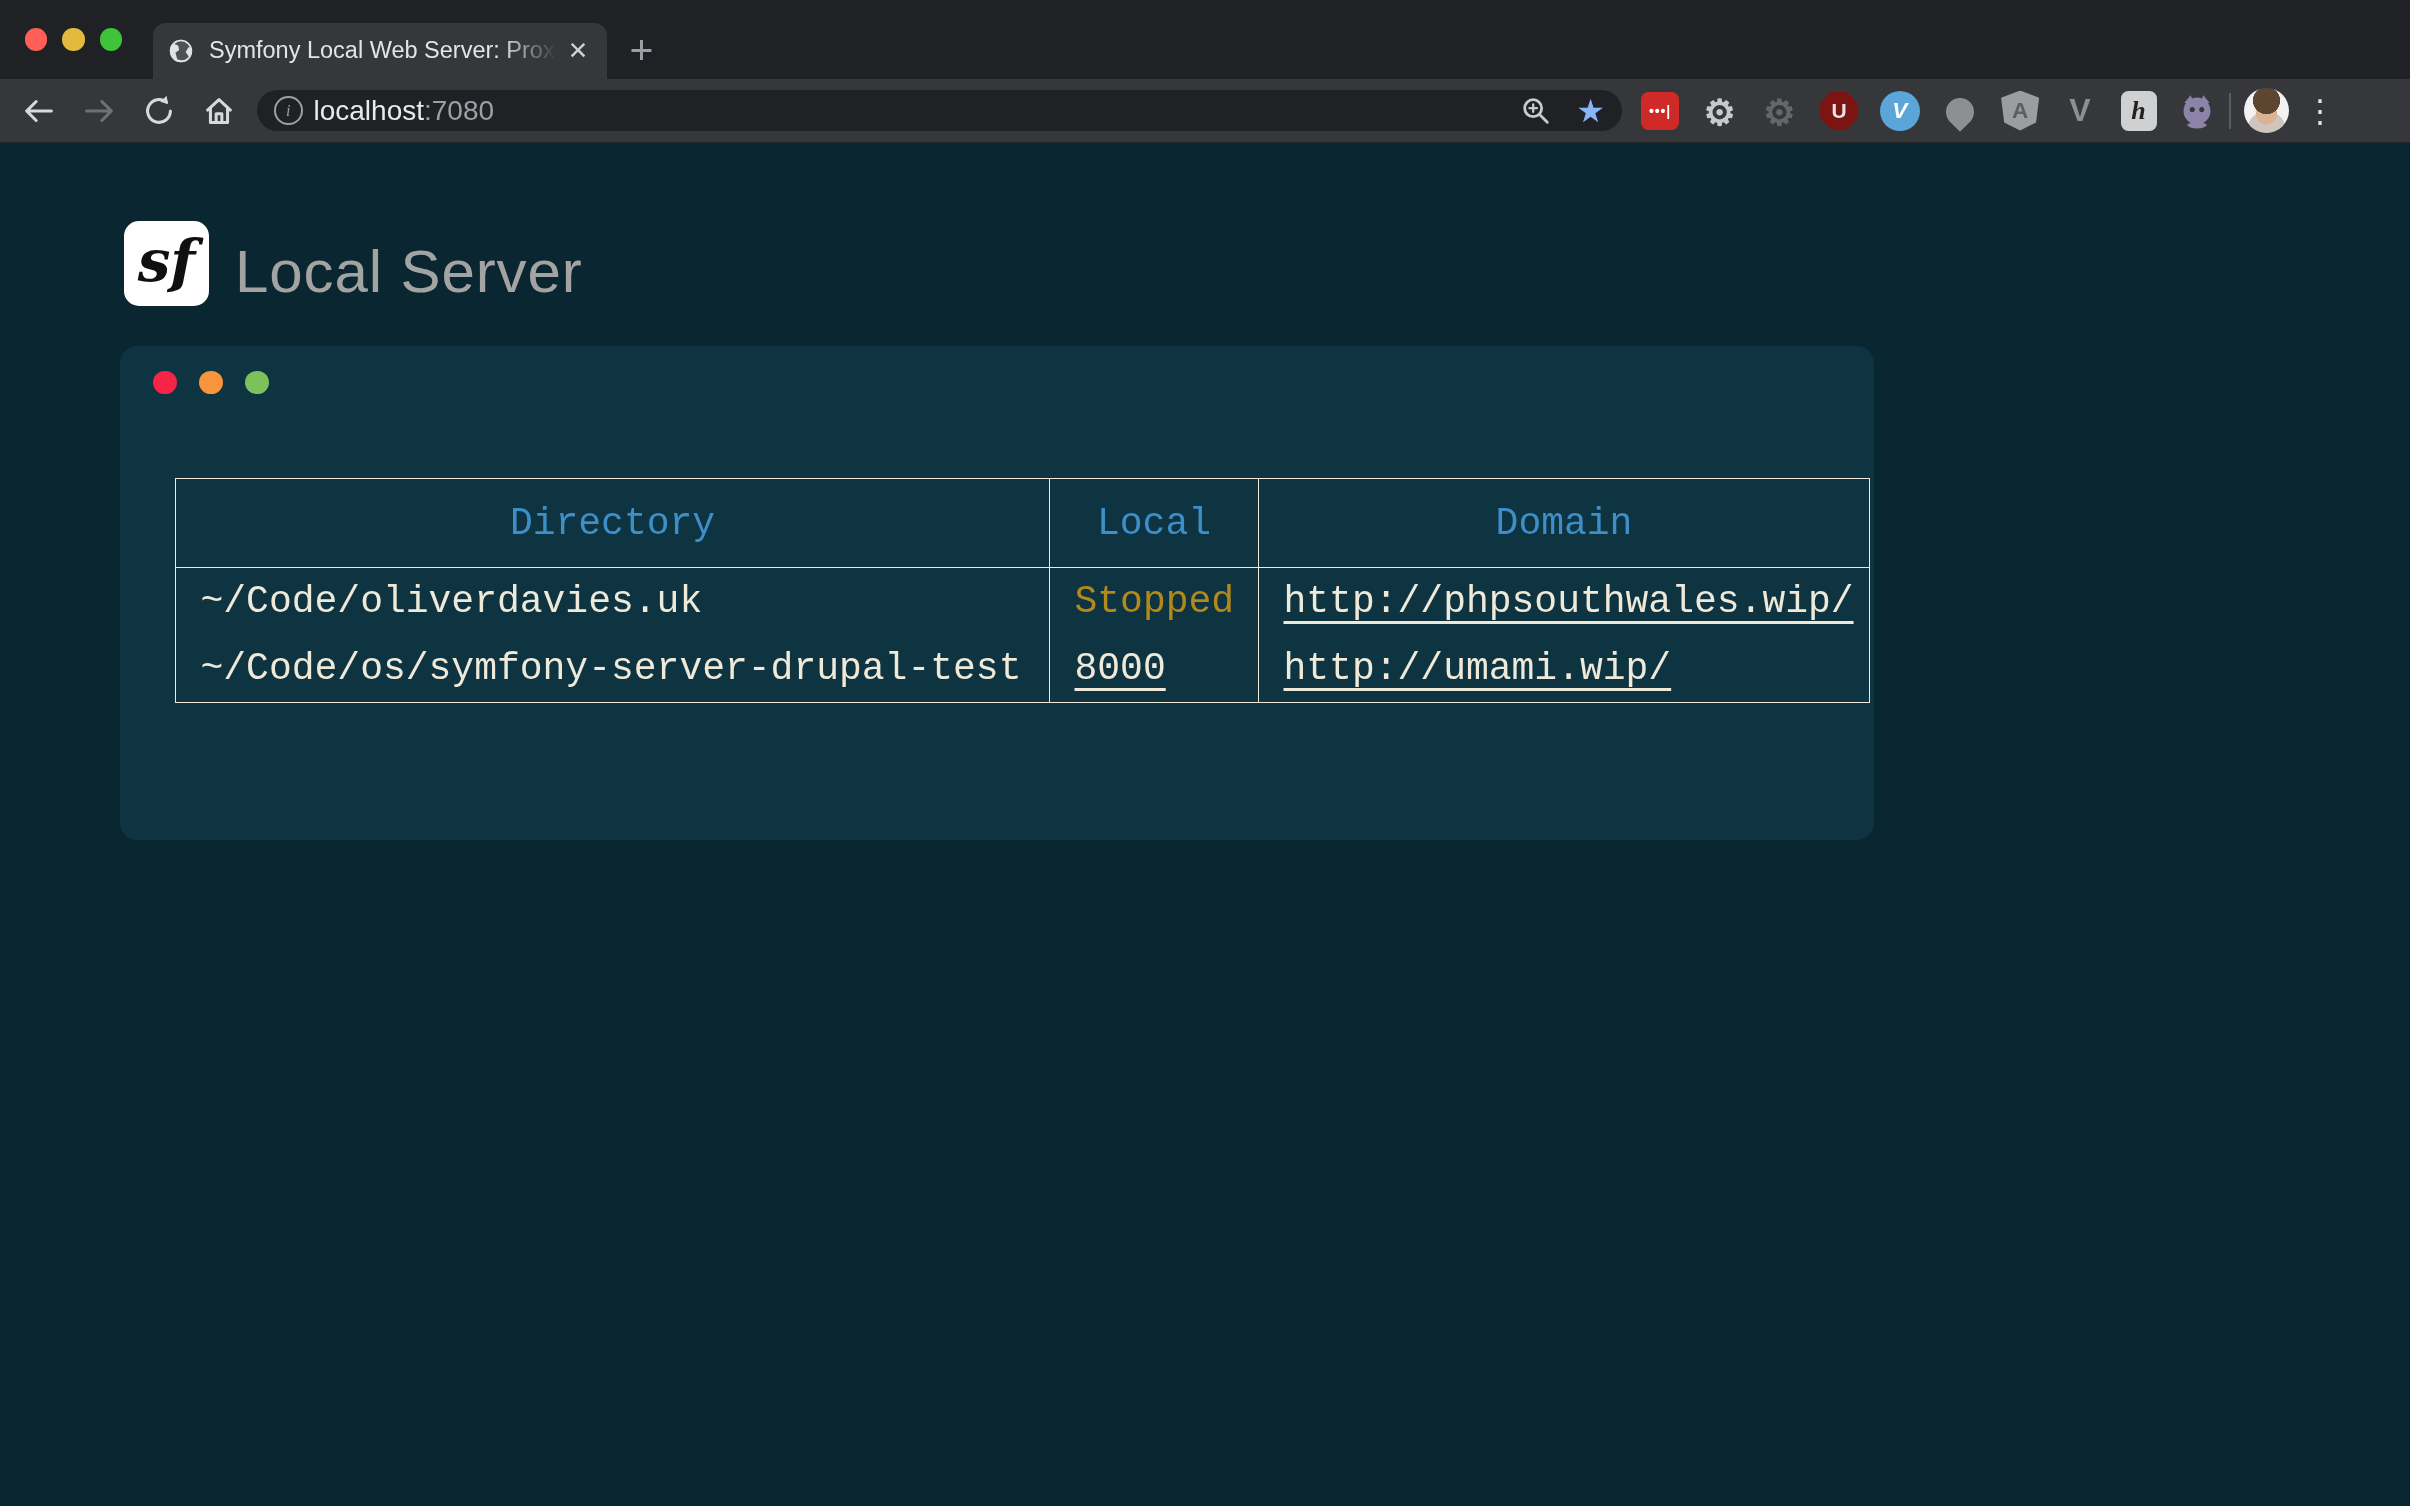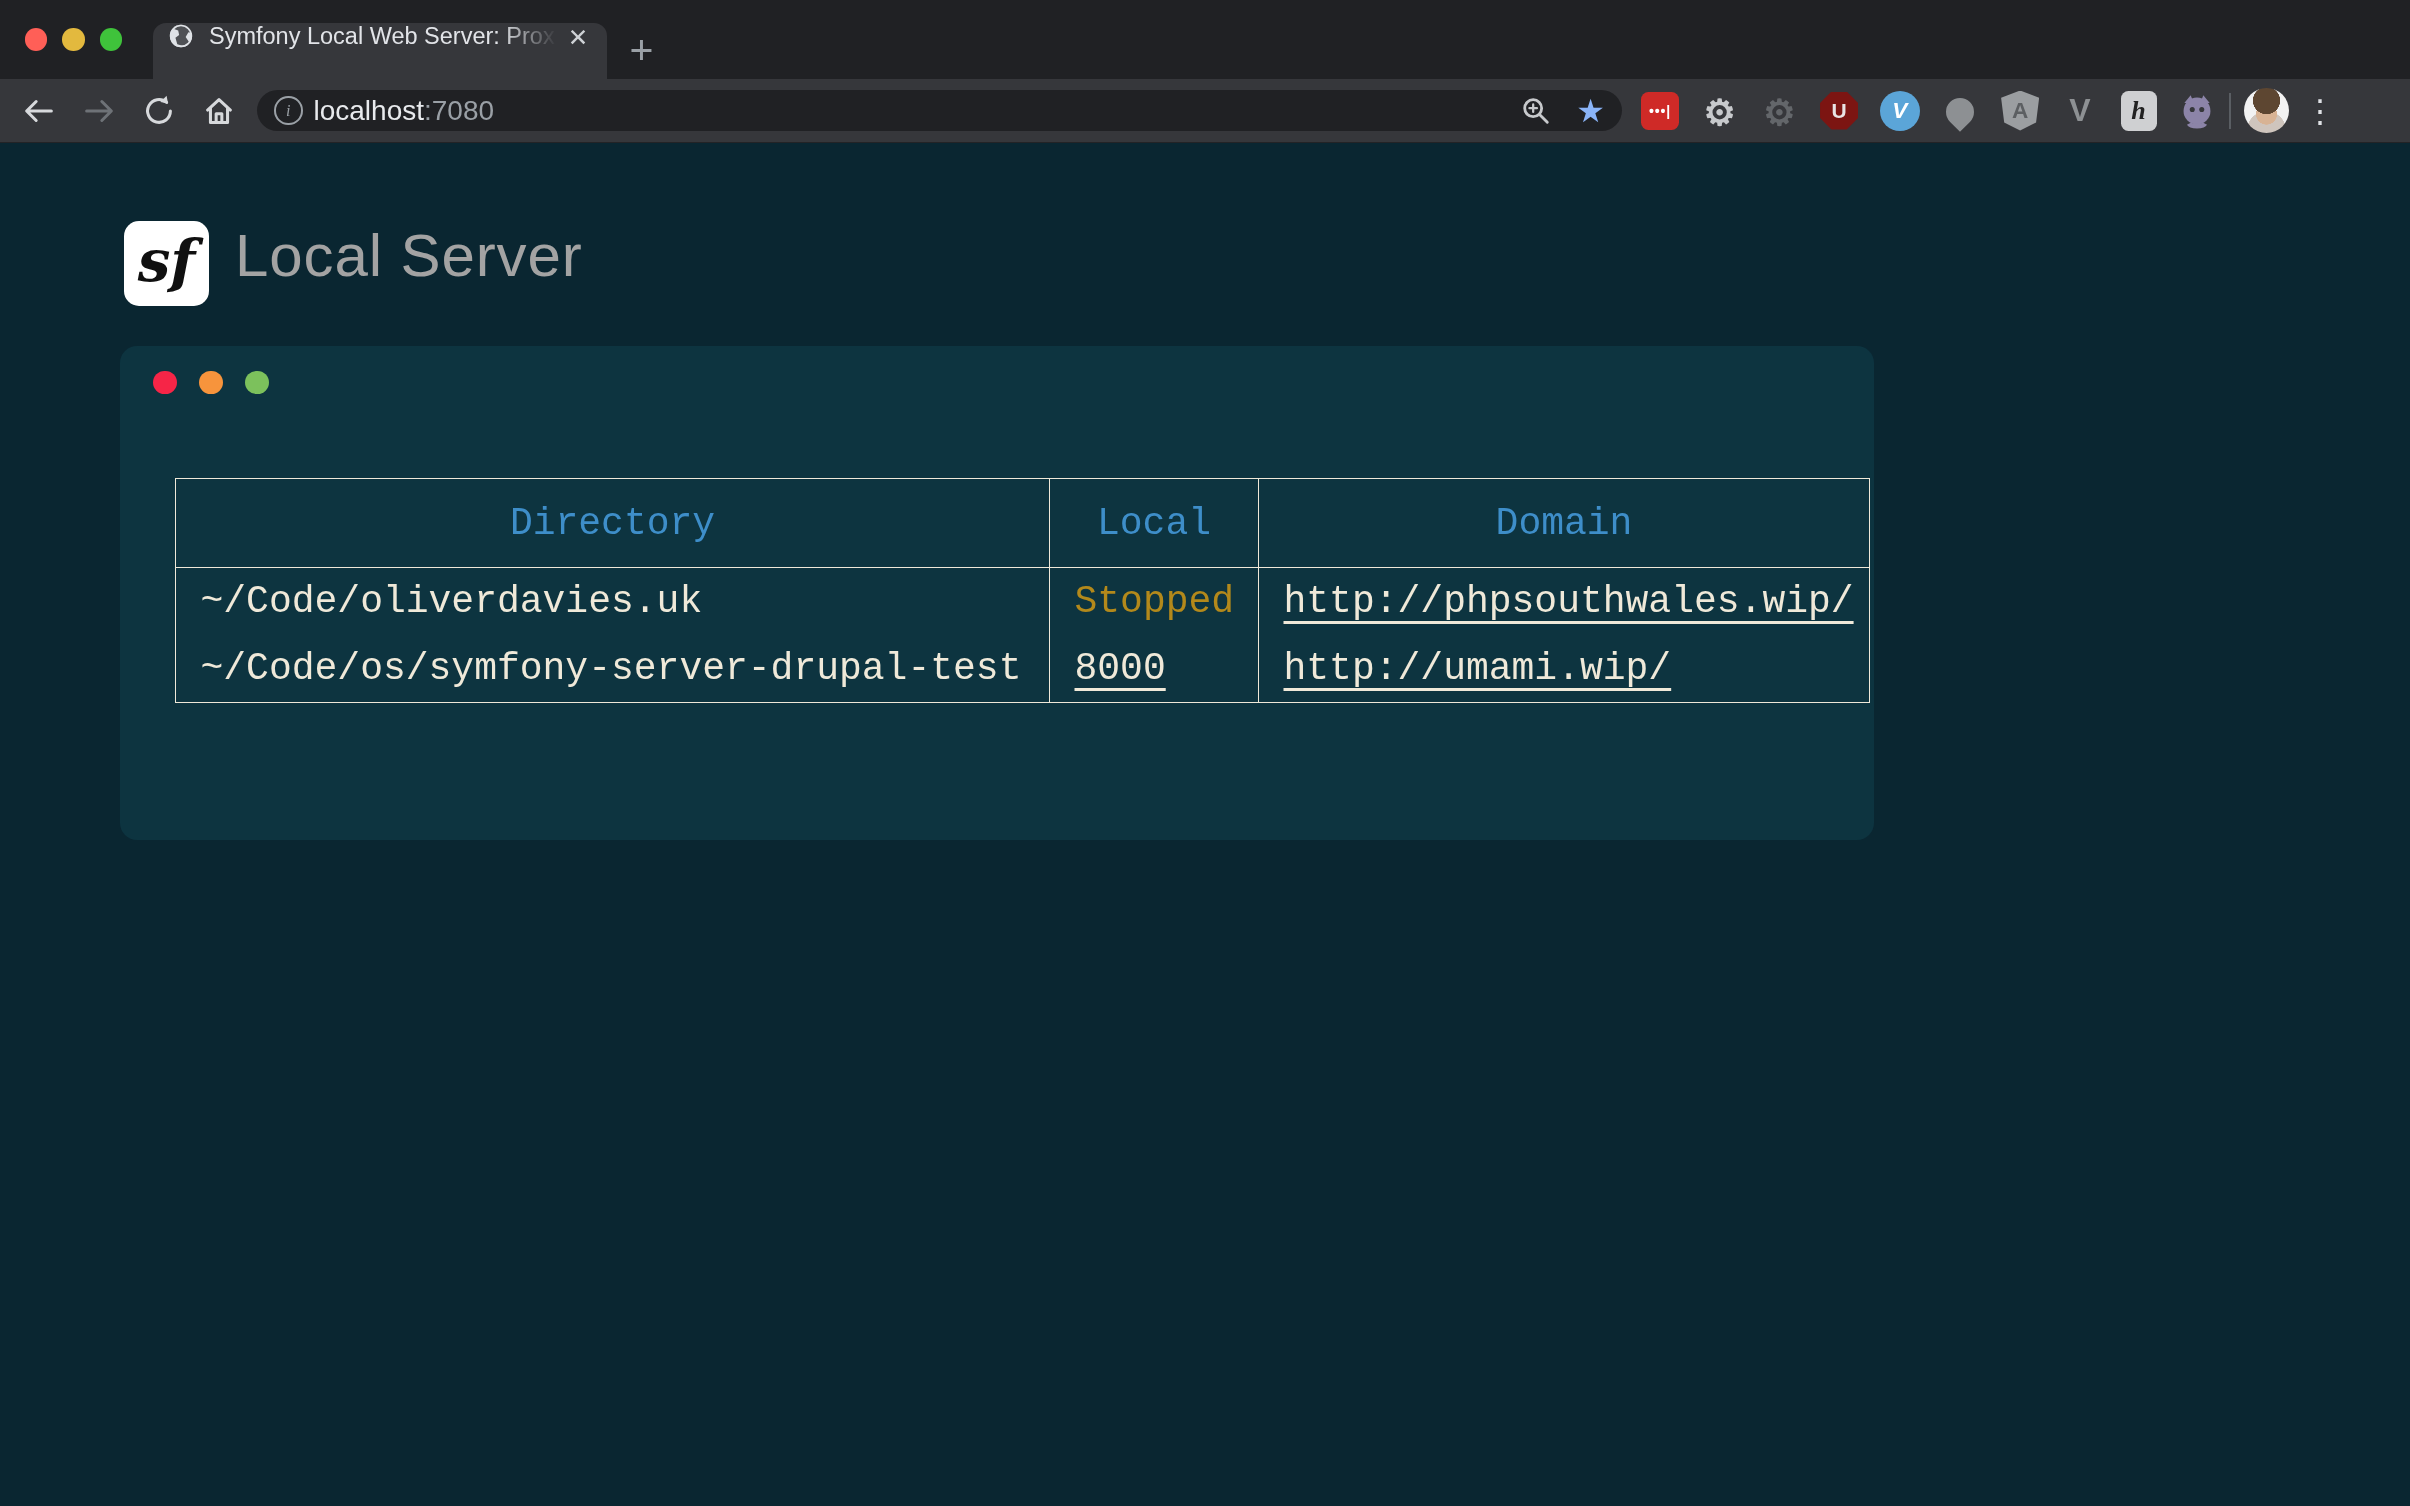--- a/index.html
+++ b/index.html
@@ -6,21 +6,21 @@
   .window{position:relative;width:2411px;height:1507px;overflow:hidden;
           font-family:"Liberation Sans",sans-serif;-webkit-font-smoothing:antialiased;}
 
   
   .titlebar{position:absolute;left:0;top:0;width:2411px;height:79px;background:#202124;}
   .traffic{position:absolute;left:24.5px;top:28px;display:flex;gap:15px;}
   .traffic .dot{width:22.6px;height:22.6px;border-radius:50%;}
   .dot-close{background:#ff5f57;} .dot-min{background:#e3b93e;} .dot-max{background:#3fc33b;}
 
   .tab{position:absolute;left:153px;top:22.6px;width:454px;height:56px;background:#36373b;
-       border-radius:13px 13px 0 0;display:flex;align-items:flex-start;padding:0 15px;box-sizing:border-box;}
+       border-radius:13px 13px 0 0;display:flex;align-items:center;padding:0 15px;box-sizing:border-box;}
   .tab-title{flex:1;margin-left:15px;font-size:23.5px;color:#e2e4e8;white-space:nowrap;overflow:hidden;
        -webkit-mask-image:linear-gradient(90deg,#000 82%,transparent 98%);
        mask-image:linear-gradient(90deg,#000 82%,transparent 98%);}
   .tab-close{font-size:24.5px;color:#cfd2d6;padding:0 3.8px;cursor:default;}
   .newtab{position:absolute;left:617px;top:26px;width:49px;height:49px;display:grid;place-items:center;
        color:#9aa0a6;font-size:41px;font-weight:300;line-height:1;}
 
   .toolbar{position:absolute;left:0;top:79px;width:2411px;height:64px;background:#36373b;
        display:flex;align-items:center;padding:0 17px;box-sizing:border-box;
        border-bottom:1.9px solid rgba(0,0,0,.35);}
@@ -49,21 +49,21 @@
        font-size:26px;width:36px;height:40px;display:grid;place-items:center;}
   .separator{width:1.9px;height:36px;background:#5a5e63;margin:0 13px;}
   .avatar{width:45px;height:45px;border-radius:50%;background:
        radial-gradient(circle at 50% 28%,#5d4631 0 34%,transparent 35%),
        radial-gradient(circle at 50% 58%,#d8b394 0 30%,transparent 31%),
        radial-gradient(circle at 50% 95%,#cfc5bd 0 40%,transparent 41%),#f2f2f2;}
   .kebab{color:#dfe1e5;font-size:32px;margin:0 15px;line-height:1;}
 
   
   .page{position:absolute;left:0;top:143px;width:2411px;height:1363px;background:#0a2631;}
-  .brand{position:absolute;left:124px;top:78px;display:flex;align-items:flex-start;gap:26px;}
+  .brand{position:absolute;left:124px;top:78px;display:flex;align-items:flex-end;gap:26px;}
   .sf-logo{width:85px;height:85px;background:#fff;border-radius:15px;display:grid;place-items:center;}
   .sf-glyph{font-family:"DejaVu Serif","Liberation Serif",serif;font-style:italic;font-weight:bold;
        font-size:58px;color:#101010;transform:translateY(-2.8px);}
   .page-title{font-size:60px;font-weight:400;color:#a3a3a3;letter-spacing:0.9px;}
 
   .panel{position:absolute;left:120px;top:203px;width:1754px;height:494px;background:#0d3440;border-radius:17px;}
   .panel-dots{position:absolute;left:33px;top:24.5px;display:flex;gap:22.6px;}
   .panel-dots .pdot{width:23.5px;height:23.5px;border-radius:50%;}
   .pdot-red{background:#f62547;} .pdot-orange{background:#f7943c;} .pdot-green{background:#7cc15c;}
 

